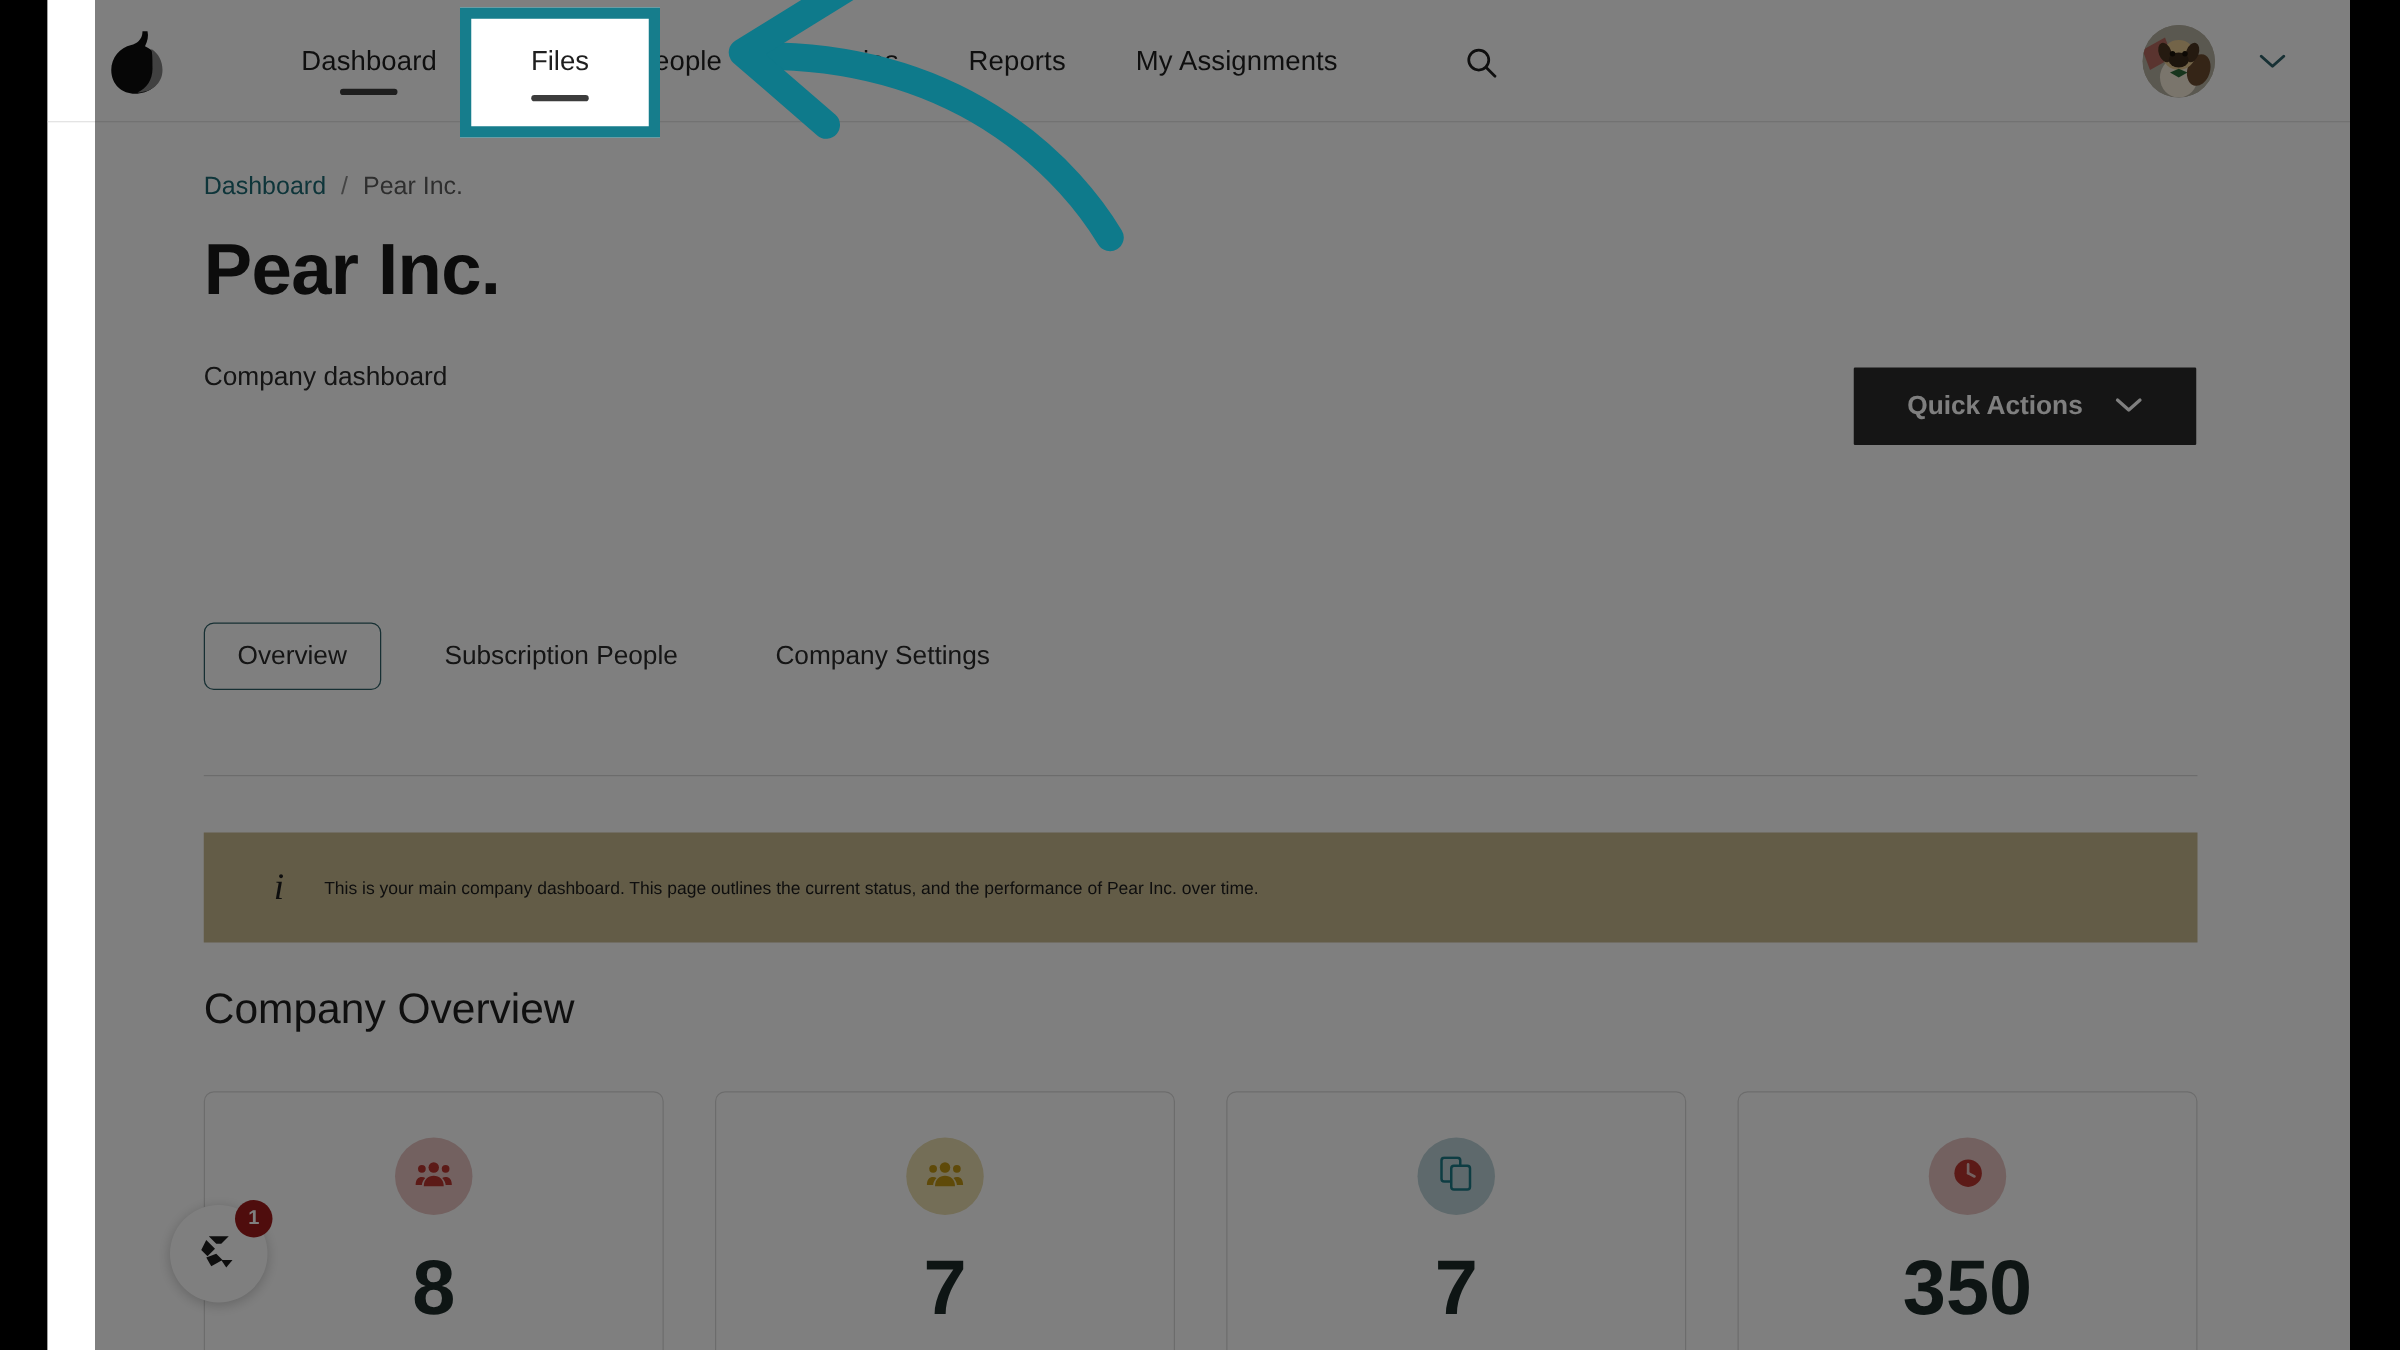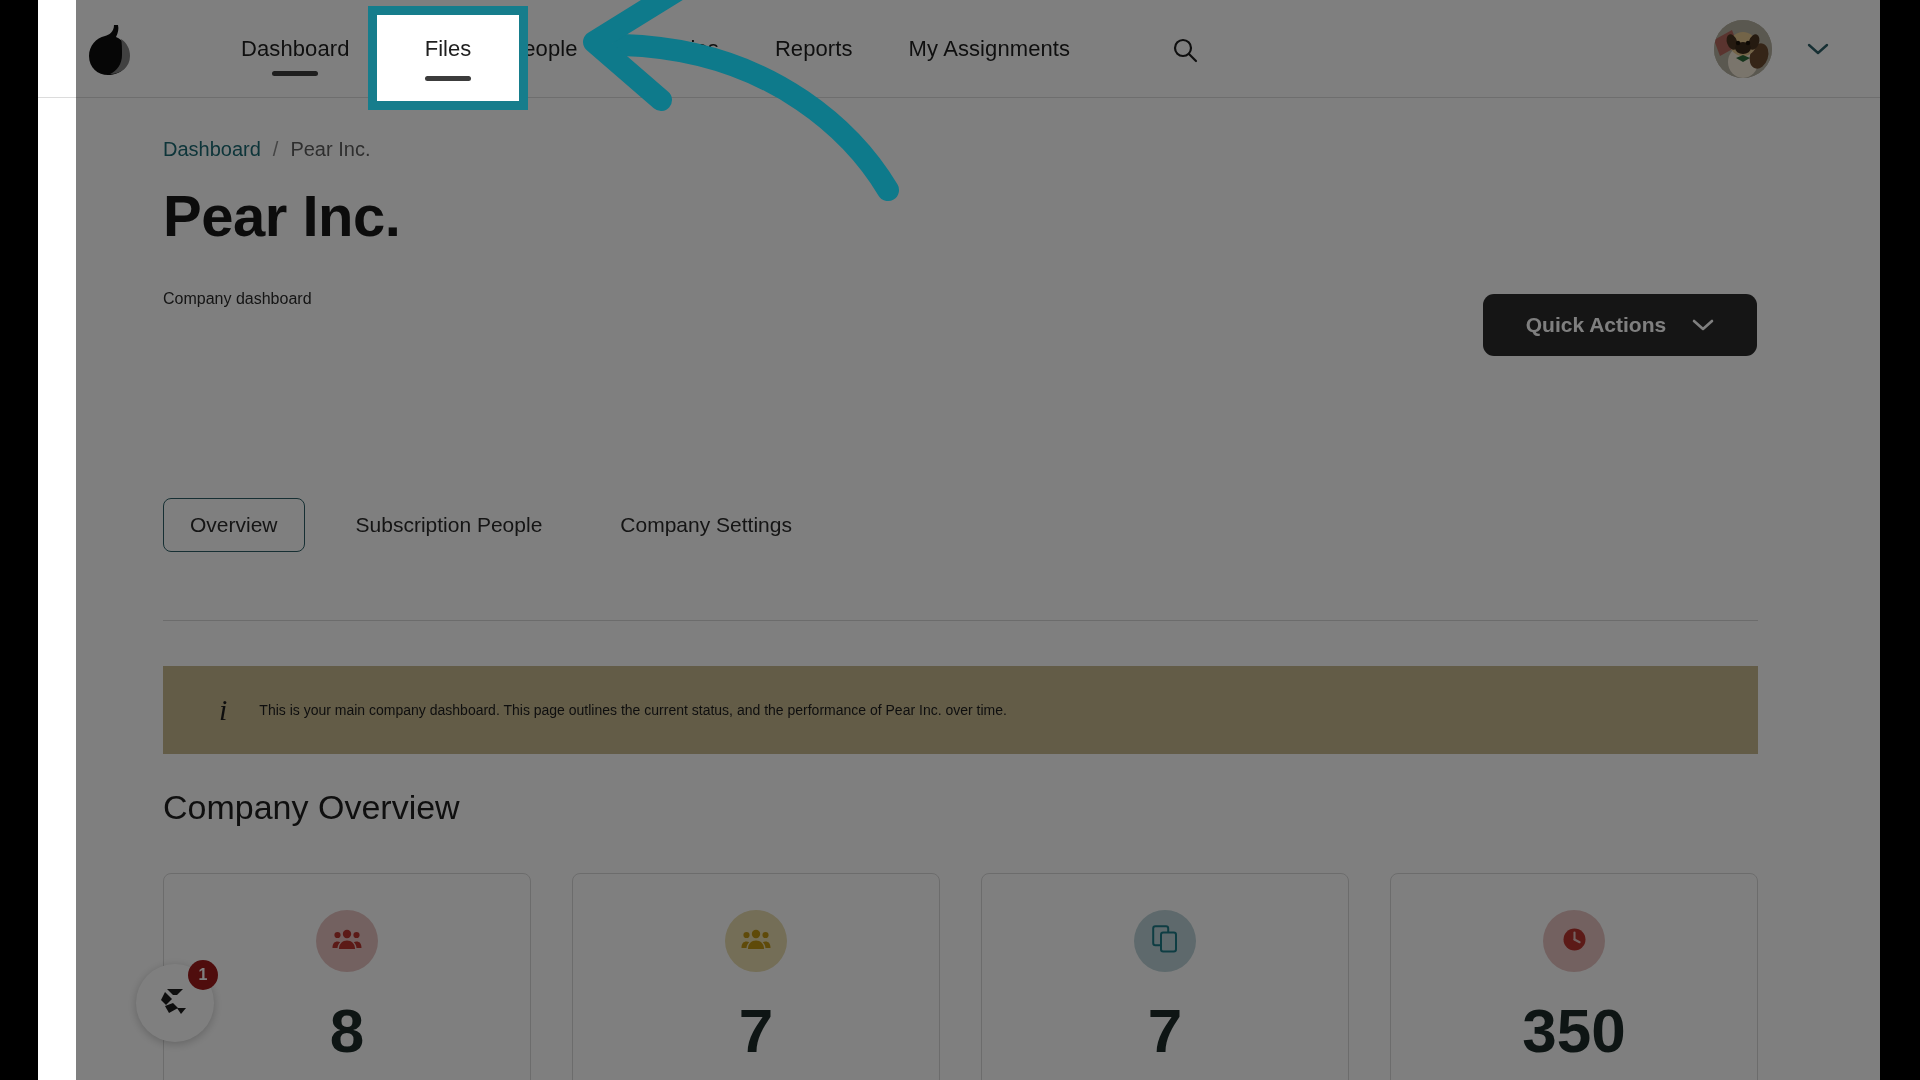--- a/index.html
+++ b/index.html
@@ -125,31 +125,31 @@
   #title {
     top: 85px;
     font-size: 58px;
     font-weight: 700;
     color: #191919;
     letter-spacing: -0.5px;
     line-height: 1.15;
   }
   #subtitle {
     top: 192px;
-    font-size: 16px;
+    font-size: 21px;
     color: #2b2b2b;
   }
 
   #quick-actions {
     position: absolute;
     right: 123px;
     top: 196px;
     width: 274px; height: 62px;
     background: #2b2b2b;
-    border-radius: 11px;
+    border-radius: 1px;
     color: #ffffff;
     display: flex;
     align-items: center;
     justify-content: center;
     gap: 26px;
     font-size: 21px;
     font-weight: 700;
     cursor: pointer;
   }
   #quick-actions svg { flex: none; }

